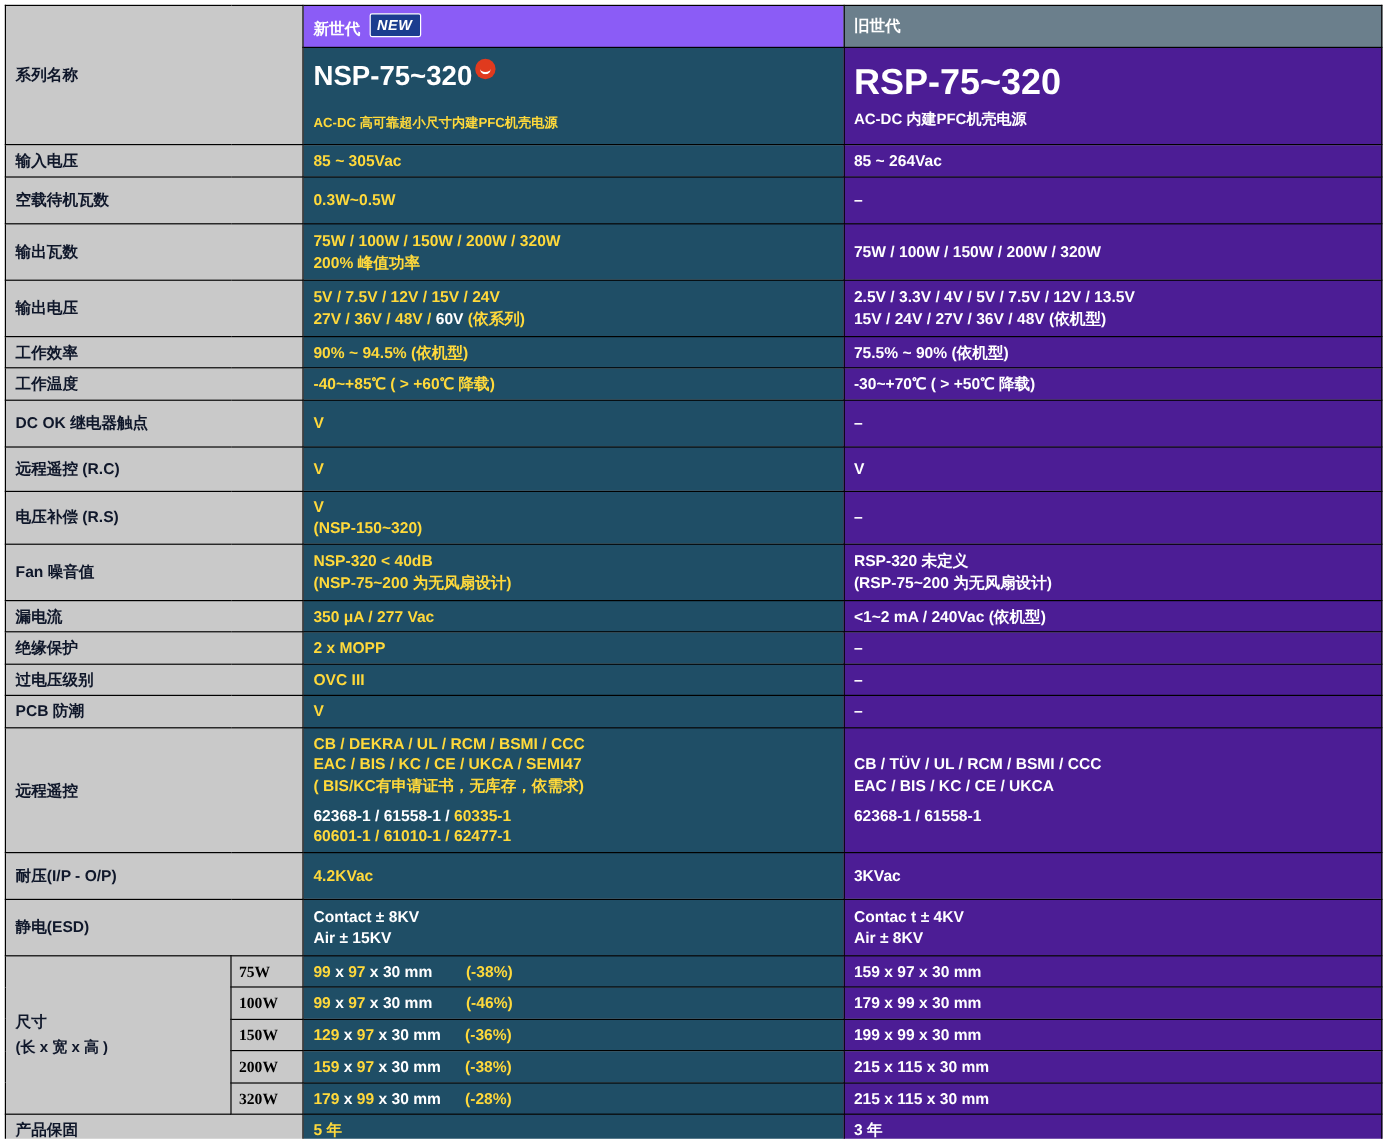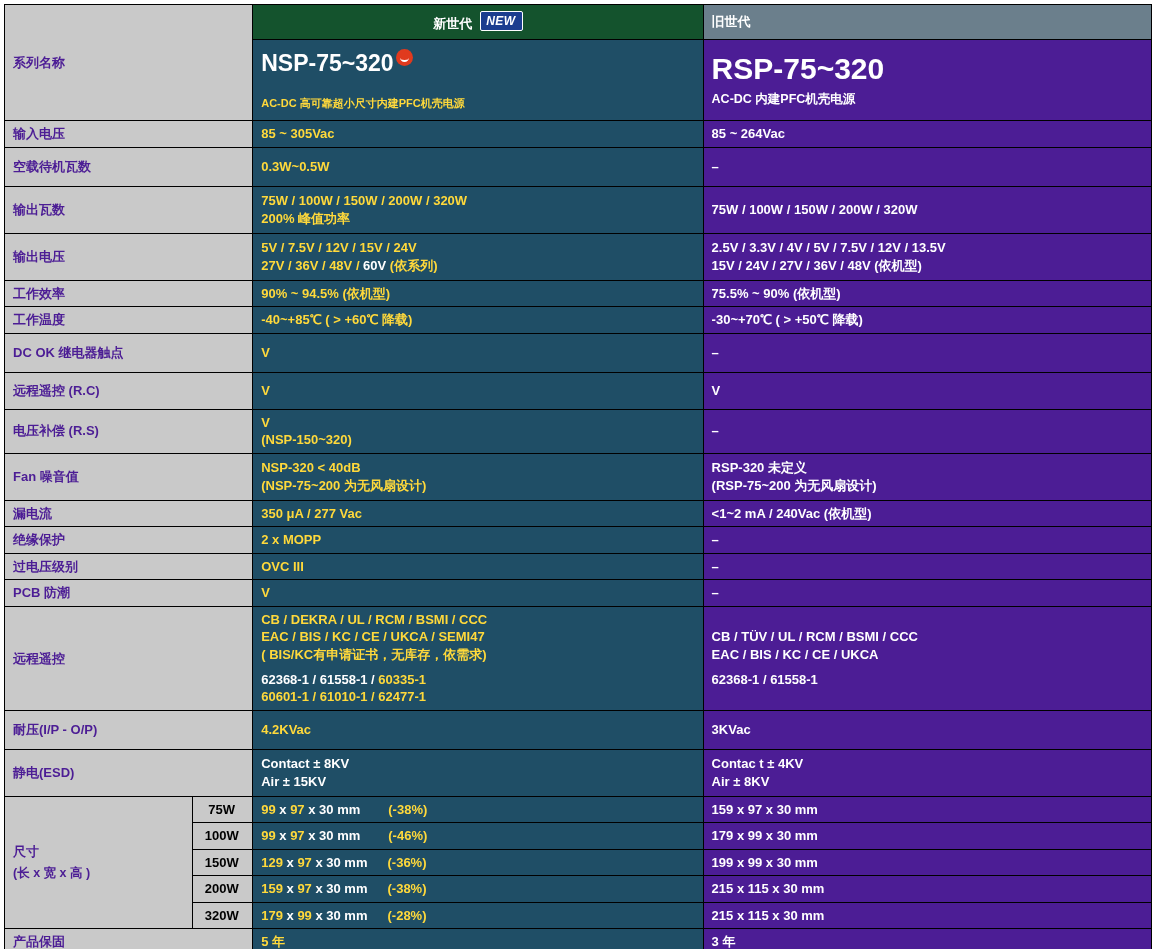--- a/index.html
+++ b/index.html
@@ -37,42 +37,42 @@
   
   col.c-label { width: 188px; }
   col.c-sub   { width: 60px; }
   col.c-new   { width: 450px; }
   col.c-old   { width: 448px; }
 
   .label-cell {
     background: #c9c9c9;
     font-size: 13.5px;
     font-weight: bold;
-    color: #4c1d95;
+    color: #0f172a;
     padding-left: 10px;
   }
   .new-cell {
     background: #1f4e66;
     color: #ffffff;
     font-weight: bold;
   }
   .old-cell {
     background: #4c1d95;
     color: #ffffff;
     font-weight: bold;
   }
 
   .hdr-new, .hdr-old {
     font-size: 17px;
     font-weight: bold;
     height: 26px;
     padding-top: 3px;
     padding-bottom: 3px;
   }
-  .hdr-new { background: #14532d; color: #fff; text-align: center; }
+  .hdr-new { background: #8b5cf6; color: #fff; }
   .hdr-old { background: #6b7f8c; color: #fff; }
 
   .series-title {
     font-size: 23px;
     font-weight: bold;
     letter-spacing: 0px;
     line-height: 1.15;
   }
   .series-sub {
     font-size: 11px;
@@ -126,23 +126,24 @@
     content: "";
     position: absolute;
     left: 4px; top: 5px;
     width: 9px; height: 6px;
     border-bottom: 2px solid #ffffff;
     border-radius: 0 0 5px 5px;
   }
   .dim-key {
     background: #c9c9c9;
     font-weight: bold;
-    text-align: center;
+    text-align: left;
     width: 60px;
     padding-left: 6px !important;
+    font-family: Liberation Serif, serif;
   }
   .multiline { white-space: pre-line; }
   .cert-block { line-height: 1.38; }
   .gap { height: 7px; }
 </style>
 </head>
 <body>
 
 <div class="sheet">
 

